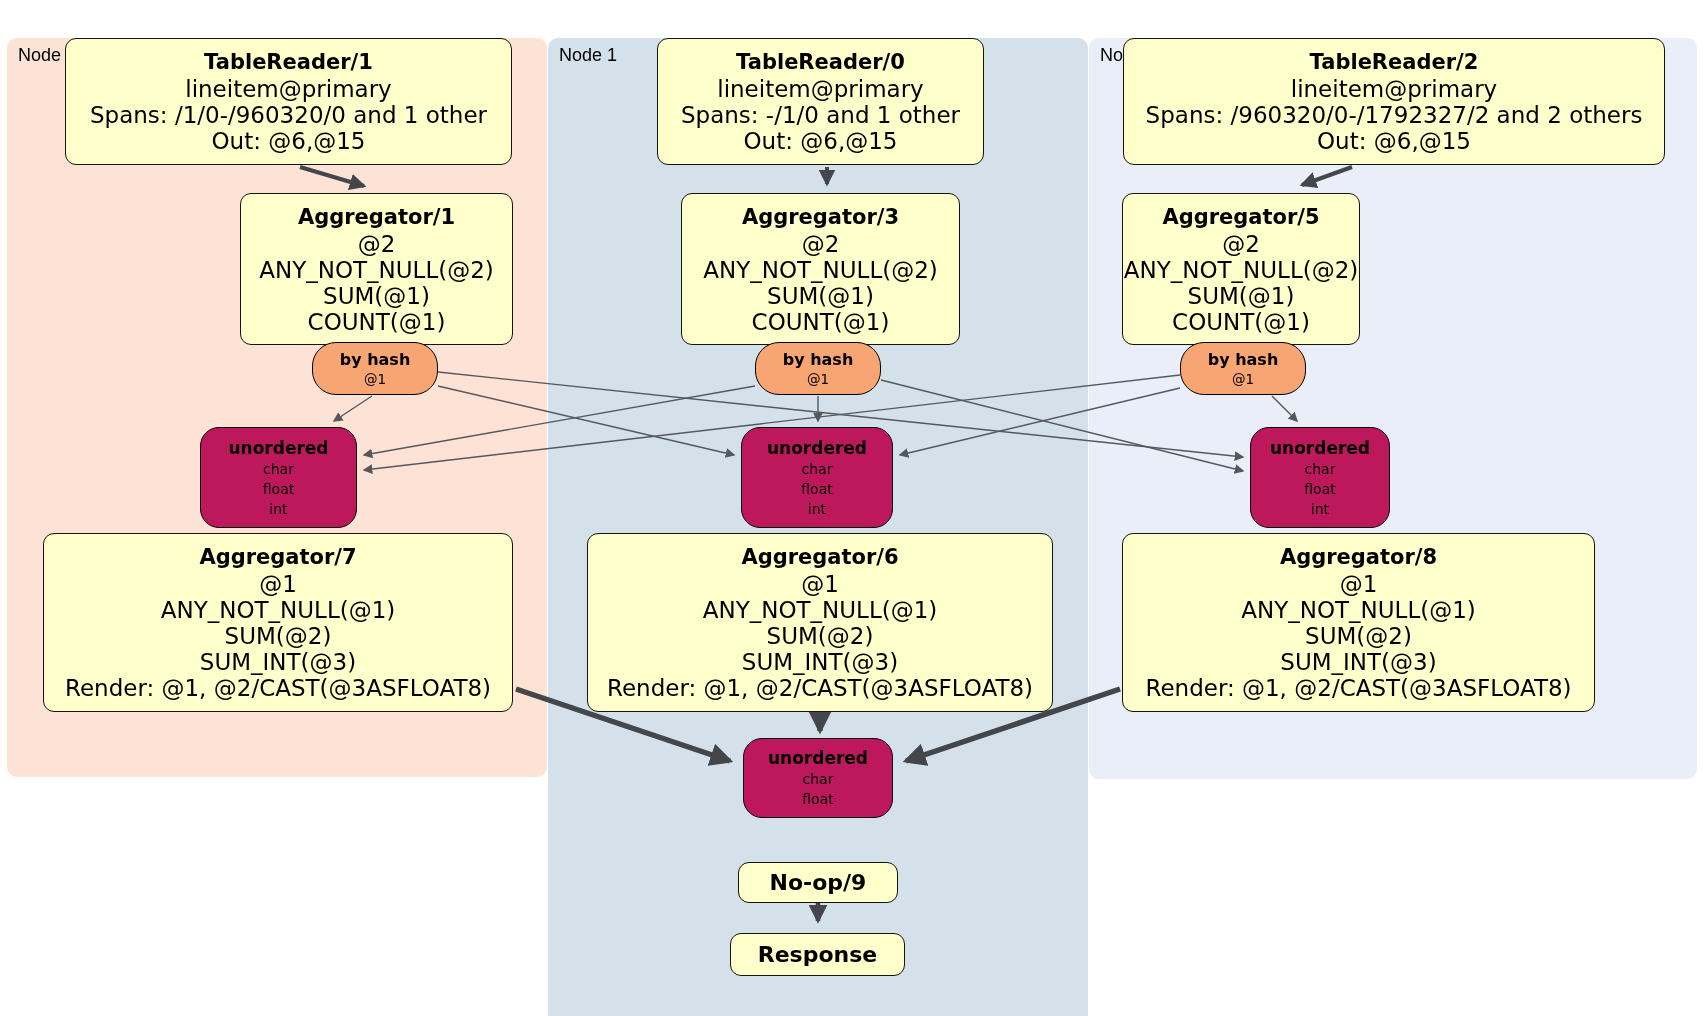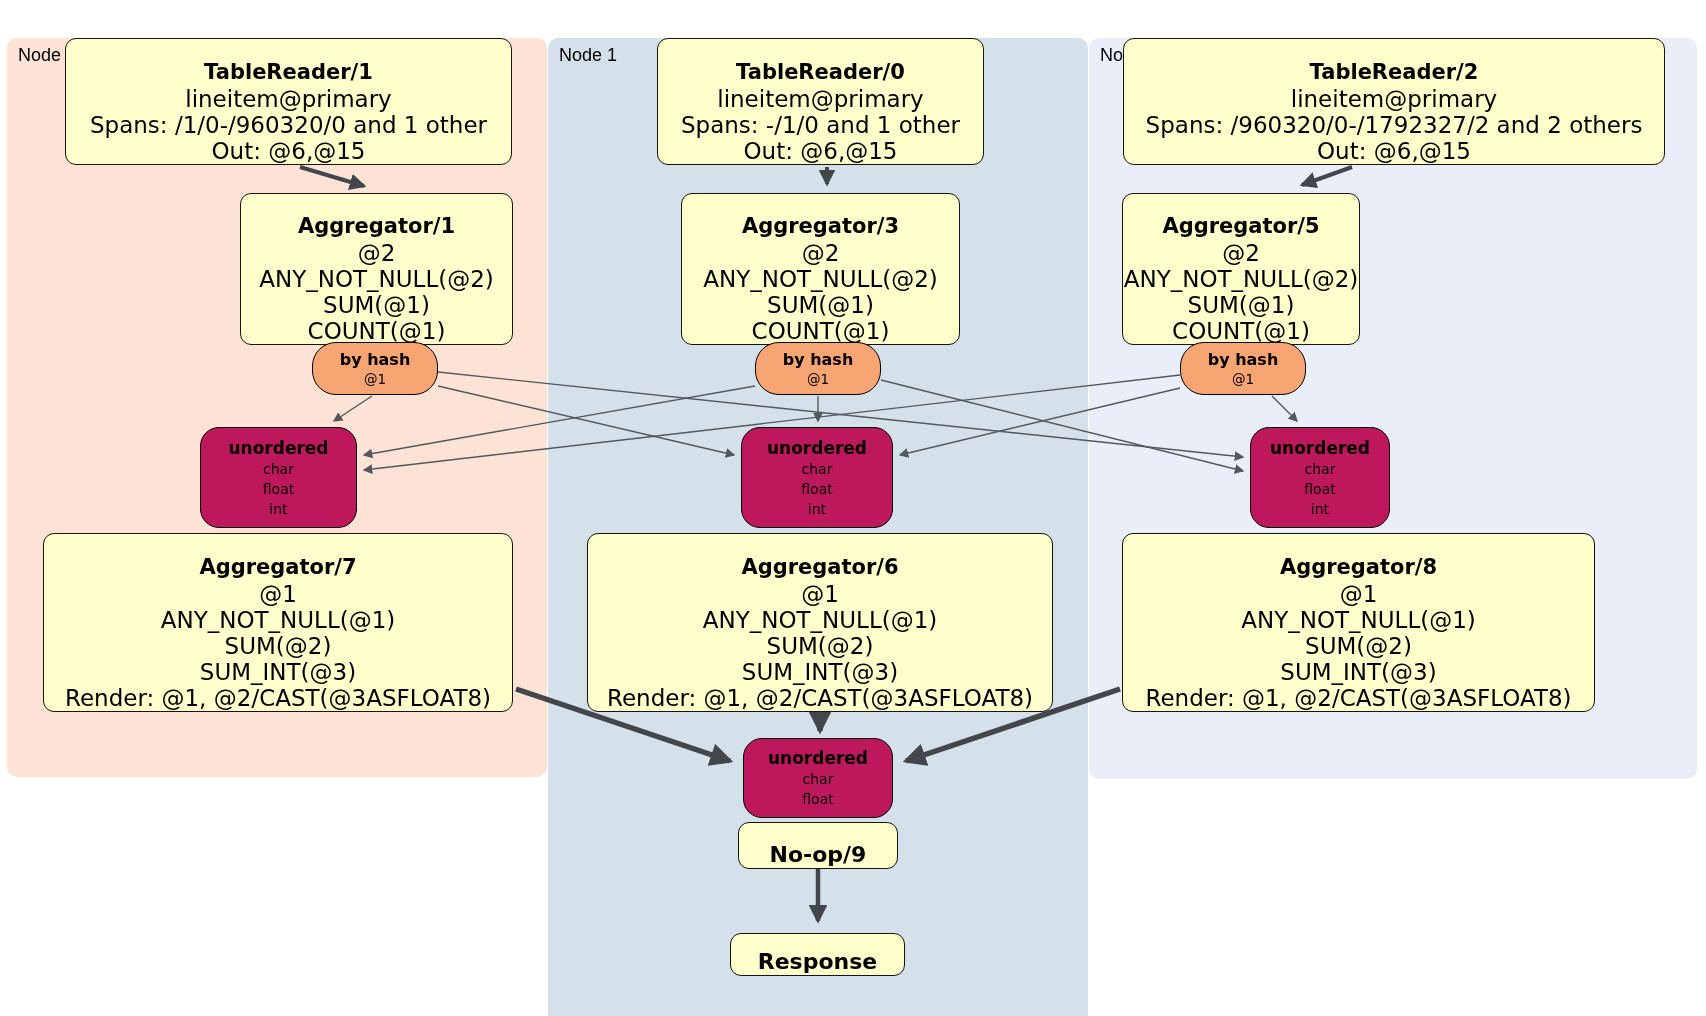--- a/index.html
+++ b/index.html
@@ -11,21 +11,21 @@
   .rlabel{
     position:absolute;left:11px;top:6px;font-size:18px;line-height:22px;
     font-family:"Liberation Sans",sans-serif;color:#000;
   }
   #edges{position:absolute;left:0;top:0;z-index:5;}
   .pbox{
     position:absolute;z-index:10;box-sizing:border-box;
     display:flex;flex-direction:column;justify-content:center;align-items:center;
     text-align:center;
   }
-  .yellow{background:#ffffcc;border:1.6px solid #15150f;border-radius:11px;justify-content:flex-end;}
+  .yellow{background:#ffffcc;border:1.6px solid #15150f;border-radius:11px;}
   .orange{background:#f7a572;border:1.7px solid #000;border-radius:24px;}
   .blue{background:#be185d;border:1.7px solid #000;border-radius:19px;}
   .bt{font-weight:700;font-size:21px;line-height:27px;white-space:nowrap;}
   .bl{font-size:23px;line-height:26px;white-space:pre-line;}
   .small .bt{font-size:16px;line-height:21px;}
   .small .bl{font-size:13.5px;line-height:19px;}
   .sync .bt{font-size:17px;line-height:22px;}
   .sync .bl{font-size:14px;line-height:20px;}
   .solo .bt{font-size:22px;line-height:26px;}
 </style>
@@ -144,21 +144,21 @@
 ANY_NOT_NULL(@1)
 SUM(@2)
 SUM_INT(@3)
 Render: @1, @2/CAST(@3ASFLOAT8)</div>
   </div>
   <div class="pbox blue sync" style="left:743px;top:738px;width:150px;height:80px">
     <div class="bt">unordered</div>
     <div class="bl">char
 float</div>
   </div>
-  <div class="pbox yellow solo" style="left:738px;top:822px;width:160px;height:47px">
+  <div class="pbox yellow solo" style="left:738px;top:862px;width:160px;height:41px">
     <div class="bt">No-op/9</div>
   </div>
   <div class="pbox yellow solo" style="left:730px;top:933px;width:175px;height:43px">
     <div class="bt">Response</div>
   </div>
 
   <div class="pbox yellow" style="left:1123px;top:38px;width:542px;height:127px">
     <div class="bt">TableReader/2</div>
     <div class="bl">lineitem@primary
 Spans: /960320/0-/1792327/2 and 2 others

